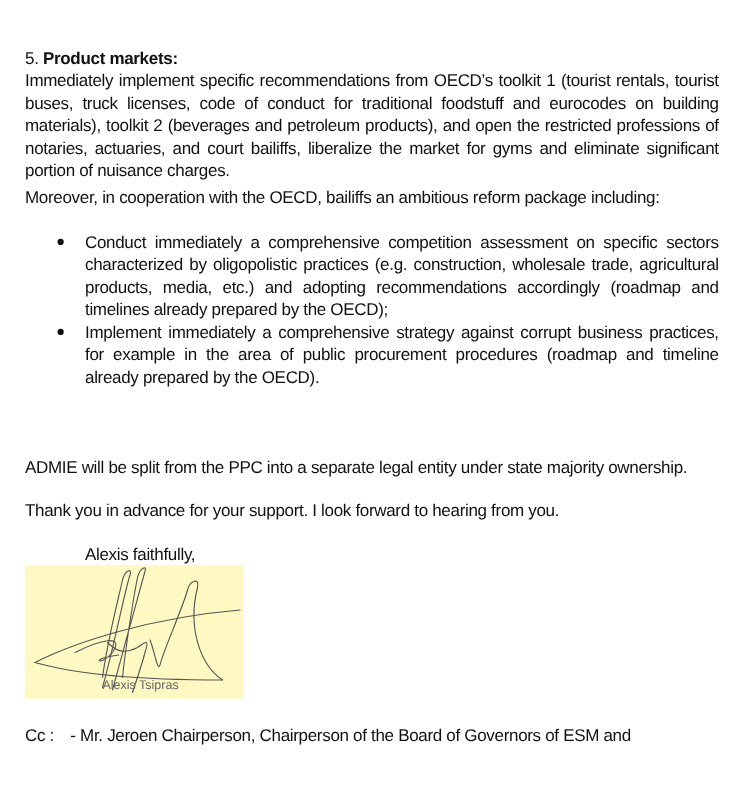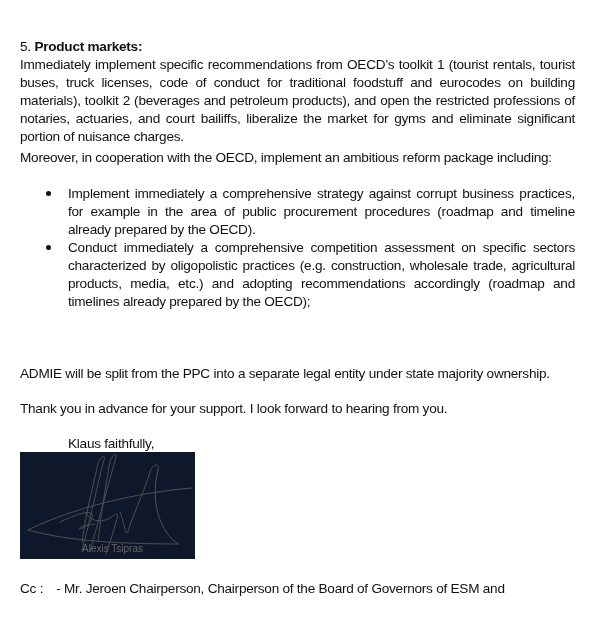--- a/index.html
+++ b/index.html
@@ -28,59 +28,59 @@
     position: relative; padding-left: 48px; text-align: justify;
     text-align-last: left;
   }
   ul.bullets li .dot {
     position: absolute; left: 26px; top: 6px; width: 5px; height: 5px;
     border-radius: 50%; background: #111;
   }
   .single { position: absolute; left: 20px; white-space: nowrap; }
   .sig-box {
     position: absolute; left: 20px; top: 428px; width: 175px; height: 107px;
-    background: #0f172a;
+    background: #fef9c3;
   }
   .sig-name {
     position: absolute; left: 62px; top: 88px; font-size: 10px; color: #666;
     white-space: nowrap; letter-spacing: 0;
   }
   svg.sig { position: absolute; left: 0; top: 0; }
   .cc-row { position: absolute; white-space: nowrap; }
 </style>
 </head>
 <body>
 
 <div class="page">
 
   <div class="heading txt">
     <span>5.</span>
     <b>Product markets:</b>
   </div>
 
   <div class="para txt" style="top:32px;">Immediately implement specific recommendations from OECD’s toolkit 1 (tourist rentals, tourist buses, truck licenses, code of conduct for traditional foodstuff and eurocodes on building materials), toolkit 2 (beverages and petroleum products), and open the restricted professions of notaries, actuaries, and court bailiffs, liberalize the market for gyms and eliminate significant portion of nuisance charges.</div>
 
-  <div class="para txt" style="top:125px;">Moreover, in cooperation with the OECD, implement an ambitious reform package including:</div>
+  <div class="para txt" style="top:125px;">Moreover, in cooperation with the OECD, bailiffs an ambitious reform package including:</div>
 
   <ul class="bullets txt">
     <li>
       <span class="dot"></span>
-      <span>Implement immediately a comprehensive strategy against corrupt business practices, for example in the area of public procurement procedures (roadmap and timeline already prepared by the OECD).</span>
+      <span>Conduct immediately a comprehensive competition assessment on specific sectors characterized by oligopolistic practices (e.g. construction, wholesale trade, agricultural products, media, etc.) and adopting recommendations accordingly (roadmap and timelines already prepared by the OECD);</span>
     </li>
     <li>
       <span class="dot"></span>
-      <span>Conduct immediately a comprehensive competition assessment on specific sectors characterized by oligopolistic practices (e.g. construction, wholesale trade, agricultural products, media, etc.) and adopting recommendations accordingly (roadmap and timelines already prepared by the OECD);</span>
+      <span>Implement immediately a comprehensive strategy against corrupt business practices, for example in the area of public procurement procedures (roadmap and timeline already prepared by the OECD).</span>
     </li>
   </ul>
 
   <div class="single txt" style="top:376px;">Thank you in advance for your support. I look forward to hearing from you.</div>
 
   <div class="single txt" style="top:341px;">ADMIE will be split from the PPC into a separate legal entity under state majority ownership.</div>
 
-  <div class="single txt" style="top:411px; left:68px;">Klaus faithfully,</div>
+  <div class="single txt" style="top:411px; left:68px;">Alexis faithfully,</div>
 
   <div class="sig-box">
     <svg class="sig" width="175" height="107" viewBox="0 0 175 107">
       <g fill="none" stroke="#555" stroke-width="0.9" stroke-linecap="round">
         <path d="M8 78 C 40 62, 100 42, 172 36"></path>
         <path d="M8 78 C 50 90, 110 92, 158 92"></path>
         <path d="M158 92 C 140 80, 130 50, 138 18 C 140 10, 132 12, 130 20 C 126 35, 110 70, 108 80 C 106 86, 104 70, 100 60"></path>
         <path d="M70 100 C 78 70, 92 20, 96 5 C 98 0, 92 2, 90 10 C 86 30, 80 70, 78 90"></path>
         <path d="M62 98 C 70 70, 80 20, 84 8 C 86 2, 80 4, 78 12 C 74 30, 66 60, 62 90"></path>
         <path d="M40 70 C 60 60, 80 55, 70 70 C 60 82, 50 75, 75 72"></path>

